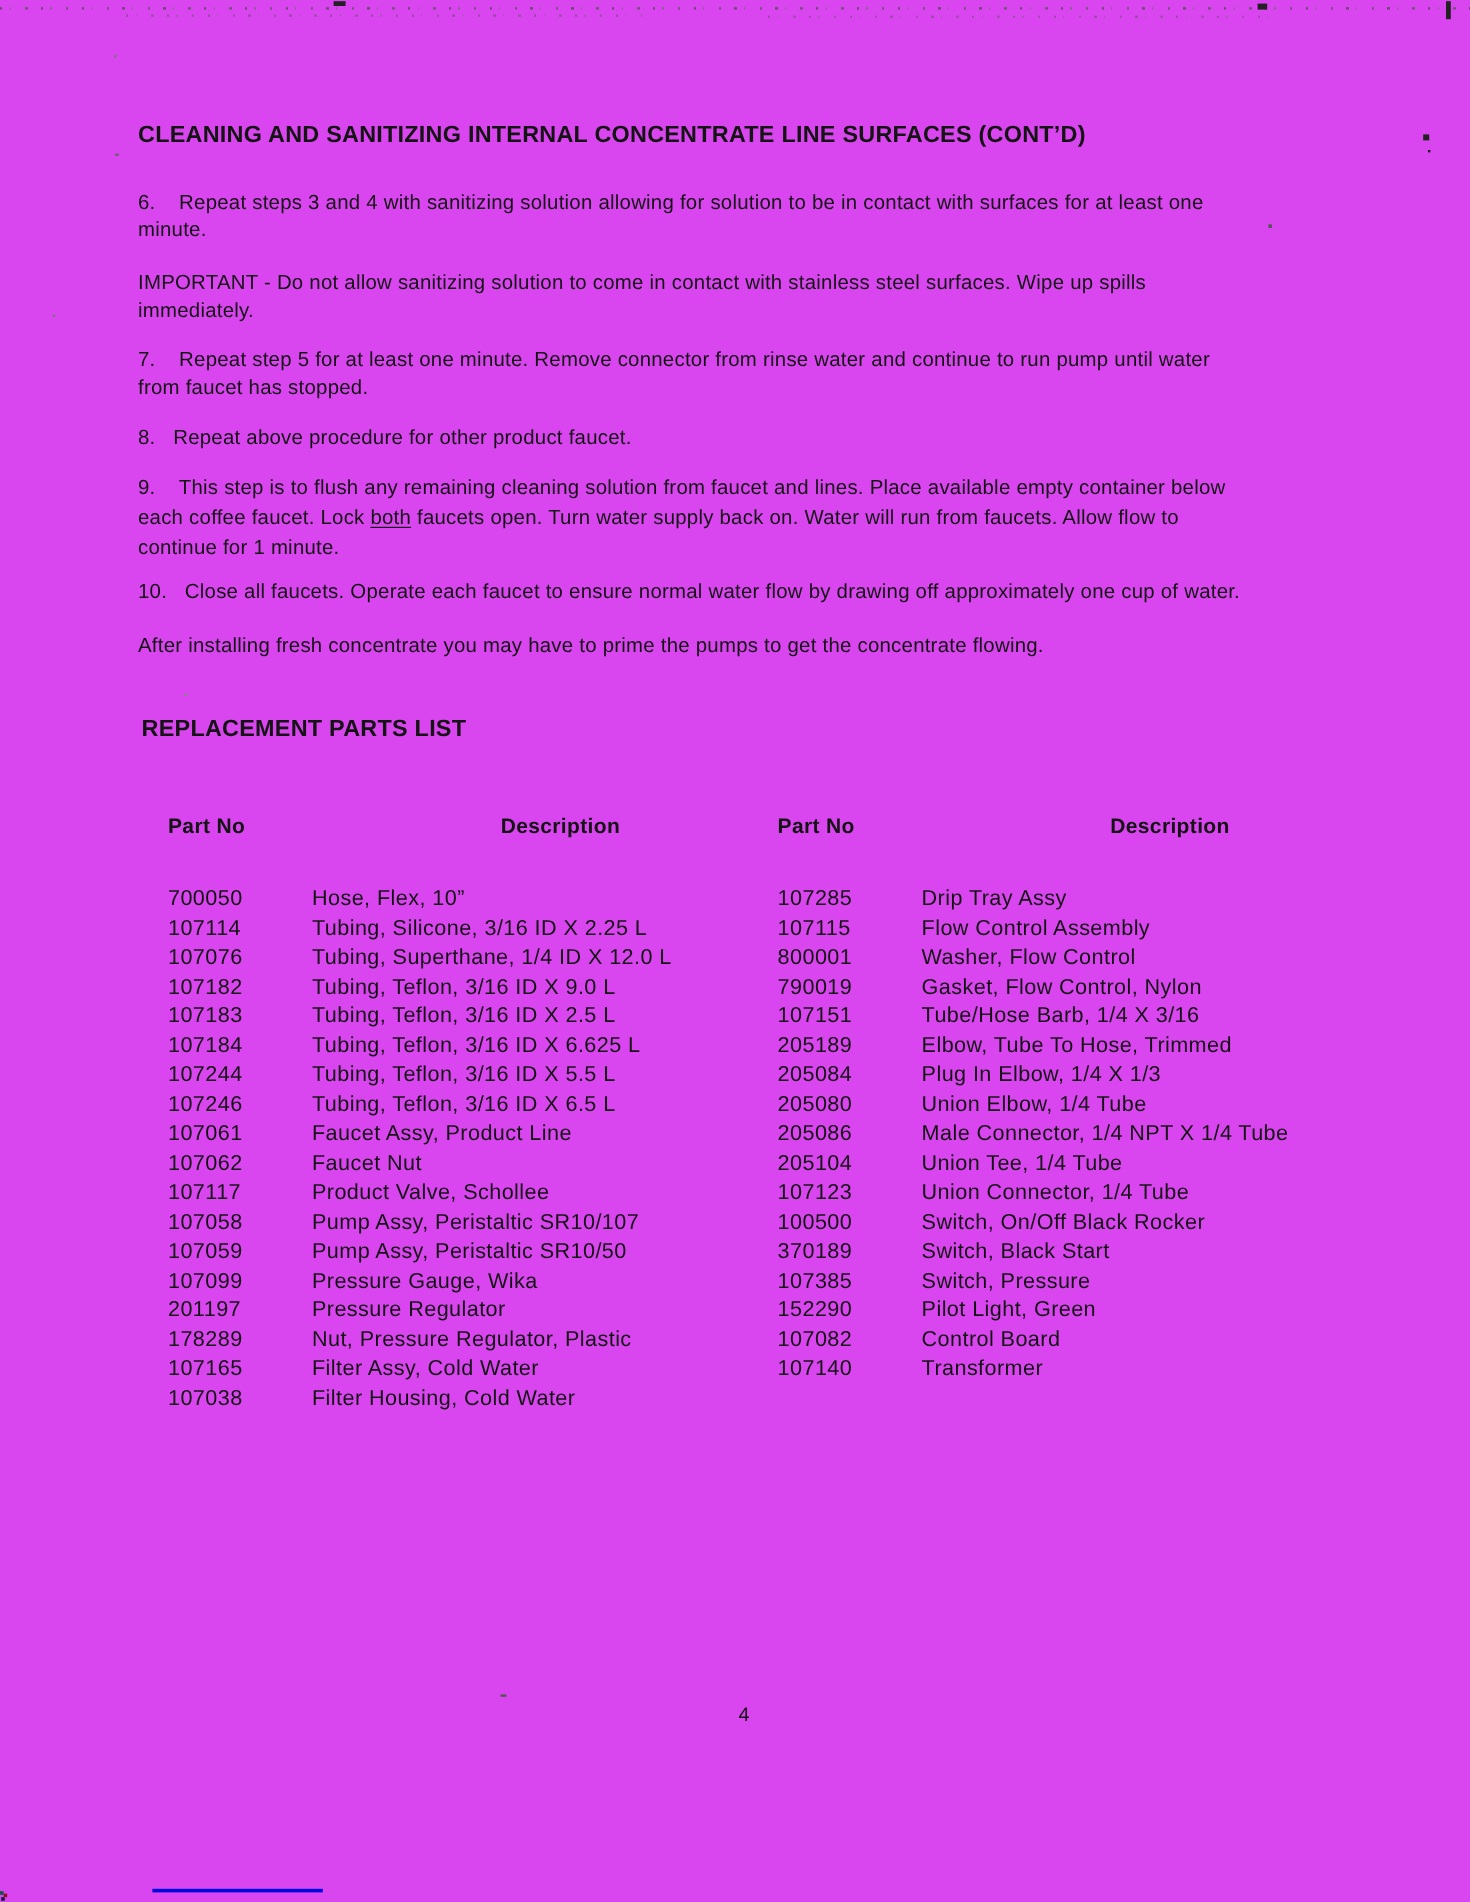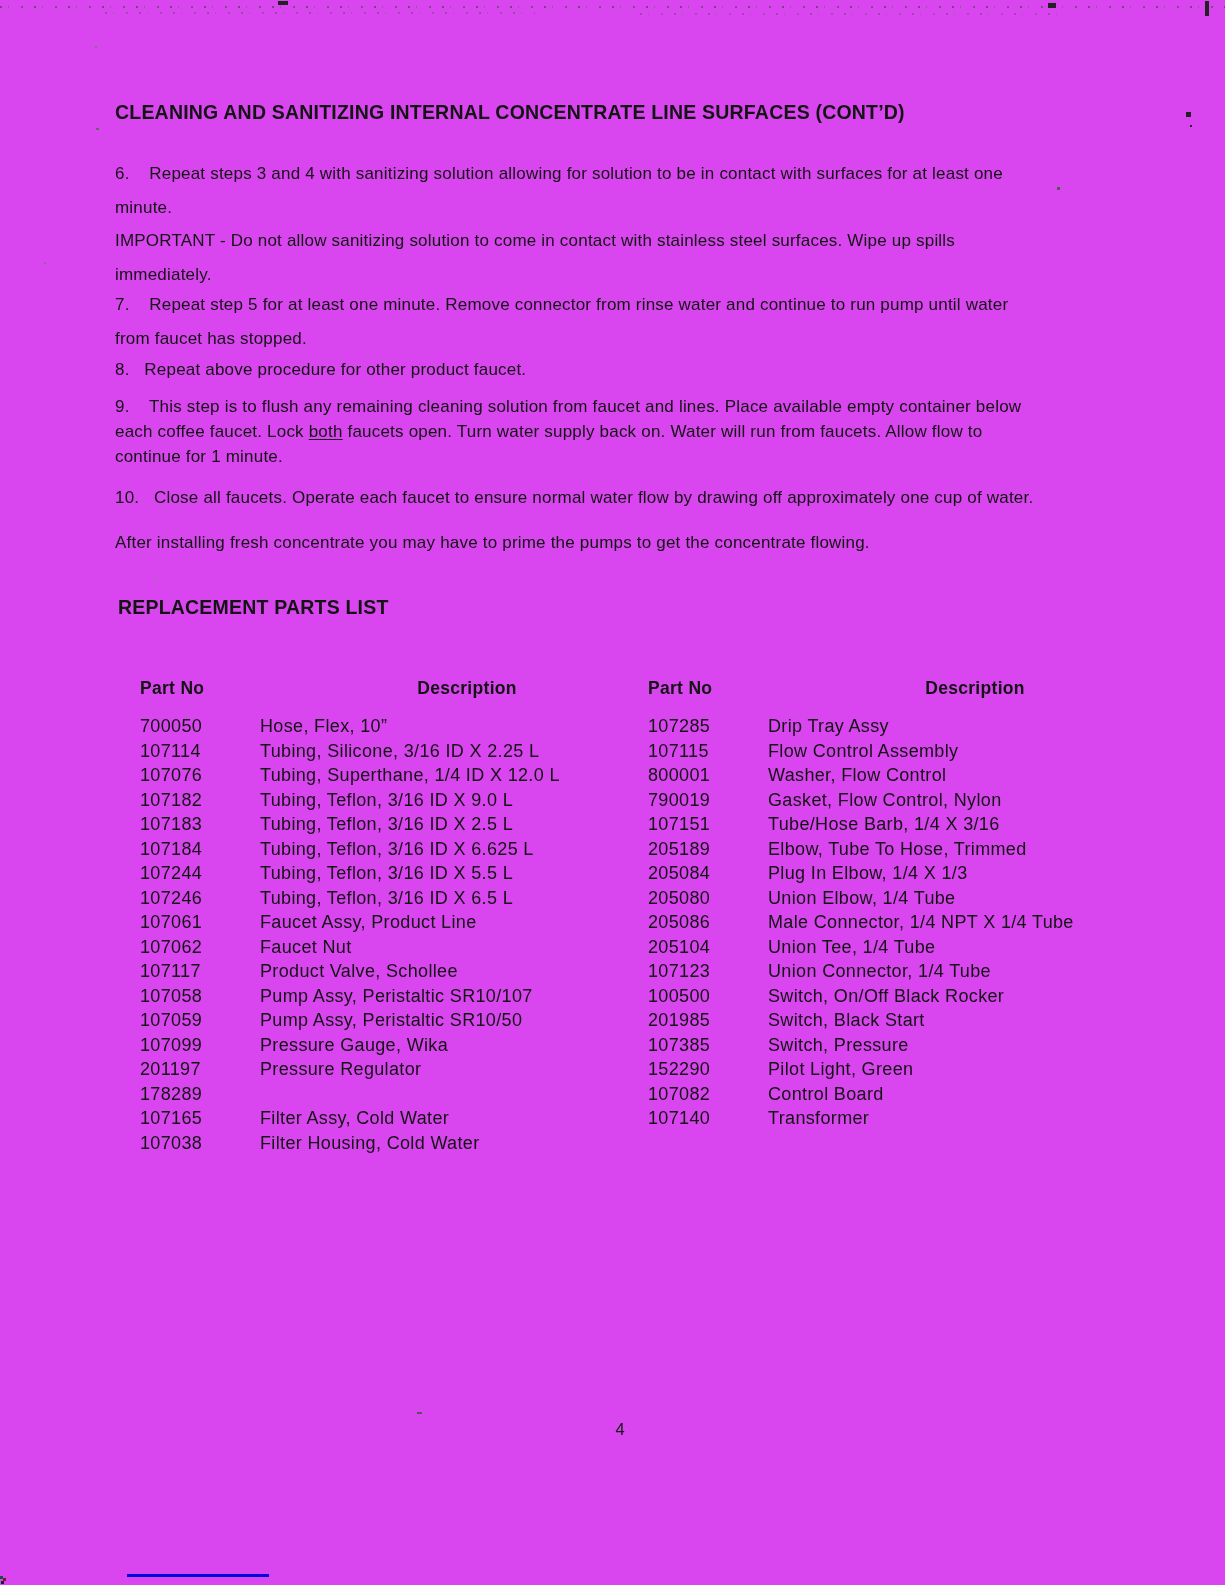--- a/index.html
+++ b/index.html
@@ -8,41 +8,41 @@
     font-family:"Liberation Sans", sans-serif;color:#141414;overflow:hidden;
     margin:0 auto;
   }
   .abs{position:absolute;}
   .doc-title{
     left:115px;top:101px;width:1020px;
     font-size:19.5px;font-weight:bold;letter-spacing:.2px;white-space:nowrap;
   }
   .para{
     left:115px;width:985px;
-    font-size:17px;line-height:34px;letter-spacing:.2px;
+    font-size:17px;line-height:23px;letter-spacing:.2px;
     white-space:pre-wrap;
   }
   .p-step6{top:157px;}
   .p-important{top:224px;}
   .p-step7{top:288px;}
   .p-step8{top:353px;}
   .p-step9{top:394px;line-height:25px;}
   .p-step10{top:481px;}
   .p-after{top:526px;}
   .u{text-decoration:underline;text-underline-offset:2px;}
   .section-title{
     left:118px;top:596px;
     font-size:19.5px;font-weight:bold;letter-spacing:.2px;white-space:nowrap;
   }
   .parts-col{top:678px;width:480px;}
   .parts-col-left{left:140px;}
   .parts-col-right{left:648px;}
   .parts-header{display:grid;grid-template-columns:120px 350px;font-size:17.5px;font-weight:bold;letter-spacing:.3px;height:22px;gap:32px;}
   .parts-header .hd{text-align:center;}
-  .parts-rows{margin-top:14px;}
+  .parts-rows{margin-top:36px;}
   .part-row{display:grid;grid-template-columns:120px 1fr;height:24.5px;line-height:24.5px;font-size:18px;letter-spacing:.35px;white-space:nowrap;}
   .page-number{left:0;top:1420px;width:1240px;text-align:center;font-size:16.5px;}
   .blue-line{left:127px;top:1574px;width:142px;height:3px;background:#0008dd;}
   
   .noise-strip{height:2px;background:repeating-linear-gradient(90deg,#4a4a4a 0 2px,transparent 2px 8px,#6a6a6a 8px 9px,transparent 9px 21px,#555 21px 23px,transparent 23px 34px);}
   .ns1{left:0;top:6px;width:1225px;opacity:.75;}
   .ns2{left:105px;top:12px;width:430px;opacity:.45;}
   .ns3{left:640px;top:13px;width:420px;opacity:.4;}
   .speck{background:#222;}
 </style>
@@ -144,20 +144,21 @@
         <div class="part-row">
           <span>107099</span>
           <span>Pressure Gauge, Wika</span>
         </div>
         <div class="part-row">
           <span>201197</span>
           <span>Pressure Regulator</span>
         </div>
         <div class="part-row">
           <span>178289</span>
+          <span>Nut, Pressure Regulator, Plastic</span>
         </div>
         <div class="part-row">
           <span>107165</span>
           <span>Filter Assy, Cold Water</span>
         </div>
         <div class="part-row">
           <span>107038</span>
           <span>Filter Housing, Cold Water</span>
         </div>
       </div>
@@ -211,21 +212,21 @@
         </div>
         <div class="part-row">
           <span>107123</span>
           <span>Union Connector, 1/4 Tube</span>
         </div>
         <div class="part-row">
           <span>100500</span>
           <span>Switch, On/Off Black Rocker</span>
         </div>
         <div class="part-row">
-          <span>201985</span>
+          <span>370189</span>
           <span>Switch, Black Start</span>
         </div>
         <div class="part-row">
           <span>107385</span>
           <span>Switch, Pressure</span>
         </div>
         <div class="part-row">
           <span>152290</span>
           <span>Pilot Light, Green</span>
         </div>

